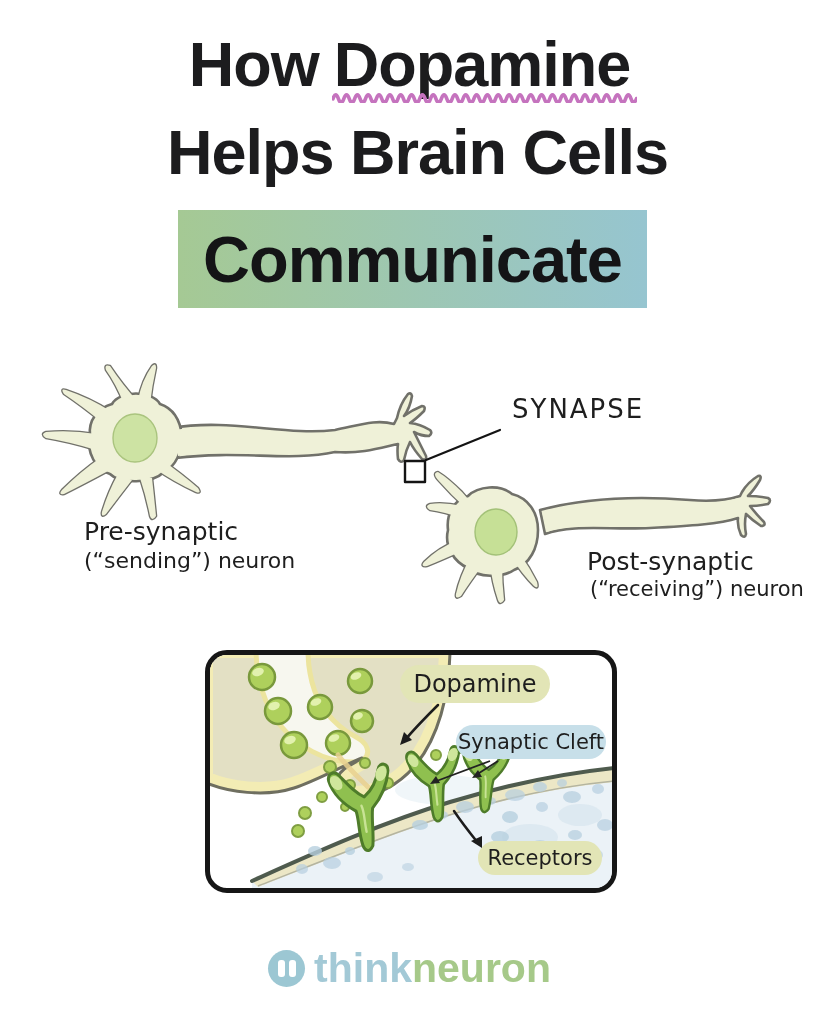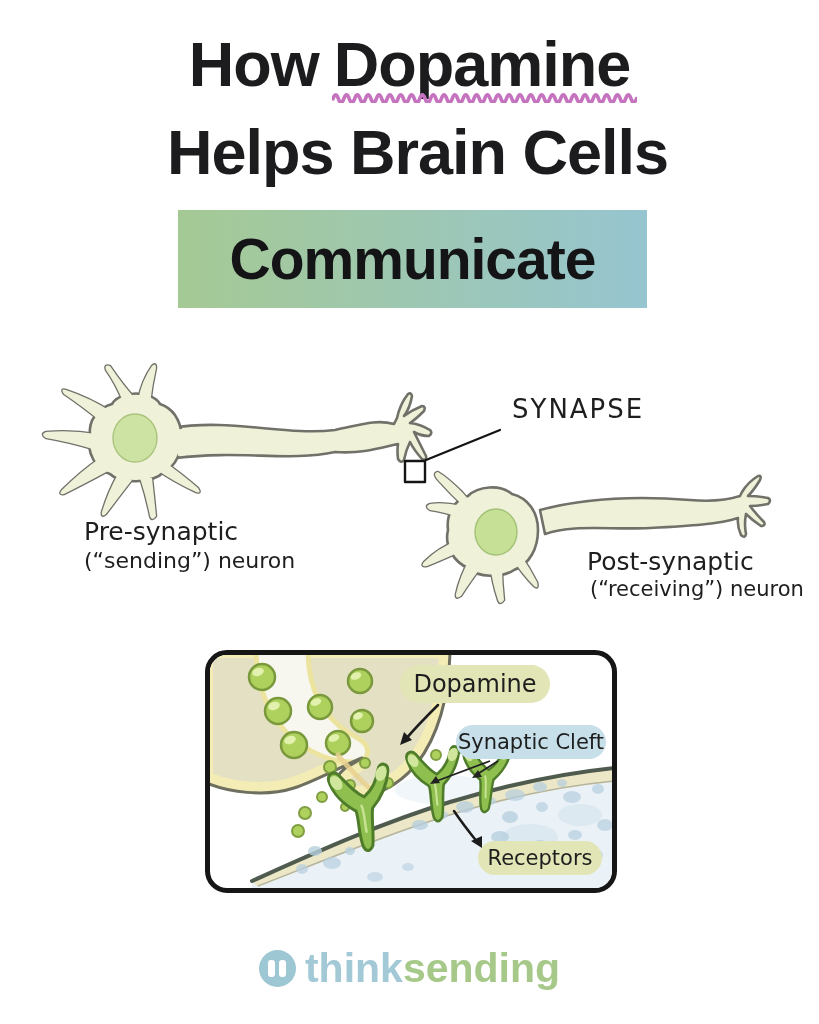--- a/index.html
+++ b/index.html
@@ -10,21 +10,21 @@
   .title-line{position:absolute;left:0;width:100%;text-align:center;
               font-weight:bold;font-size:63px;letter-spacing:-1px;line-height:1;
               color:var(--title-text,#1c1c1e);}
   .title-line1{top:33px;}
   .title-line2{top:121px;margin-left:8px;}
   .dopa-wrap{position:relative;display:inline-block;margin-left:15px;}
   .wave-svg{position:absolute;left:-2px;bottom:-7px;width:103%;height:13px;}
   .banner{position:absolute;left:178px;top:210px;width:469px;height:98px;
           display:flex;align-items:center;justify-content:center;
           background:linear-gradient(90deg,var(--banner-gradient-left,#a5c994),var(--banner-gradient-right,#96c5d0));
-          font-weight:bold;font-size:57px;letter-spacing:-1px;color:#141416;}
+          font-weight:bold;font-size:65px;letter-spacing:-1px;color:#141416;}
 
   
   .neurons{position:absolute;left:0;top:320px;width:819px;height:300px;}
   .hand{font-family:"DejaVu Sans",sans-serif;fill:#1e1e1e;}
 
   
   .inset{position:absolute;left:205px;top:650px;width:402px;height:233px;
          background:#ffffff;border:5px solid #161616;border-radius:22px;overflow:hidden;}
   .inset svg{display:block;}
 
@@ -280,16 +280,16 @@
         <polygon points="272,193 272,181 261,186" fill="#1c1c1c"></polygon>
       </g>
     </svg>
   </div>
 
   <div class="footer">
     <div class="logo-circle">
       <div class="logo-bar"></div>
       <div class="logo-bar"></div>
     </div>
-    <div class="brand"><span class="brand-think">think</span><span class="brand-sensory">sending</span></div>
+    <div class="brand"><span class="brand-think">think</span><span class="brand-sensory">neuron</span></div>
   </div>
 
 </div>
 
 </body></html>

